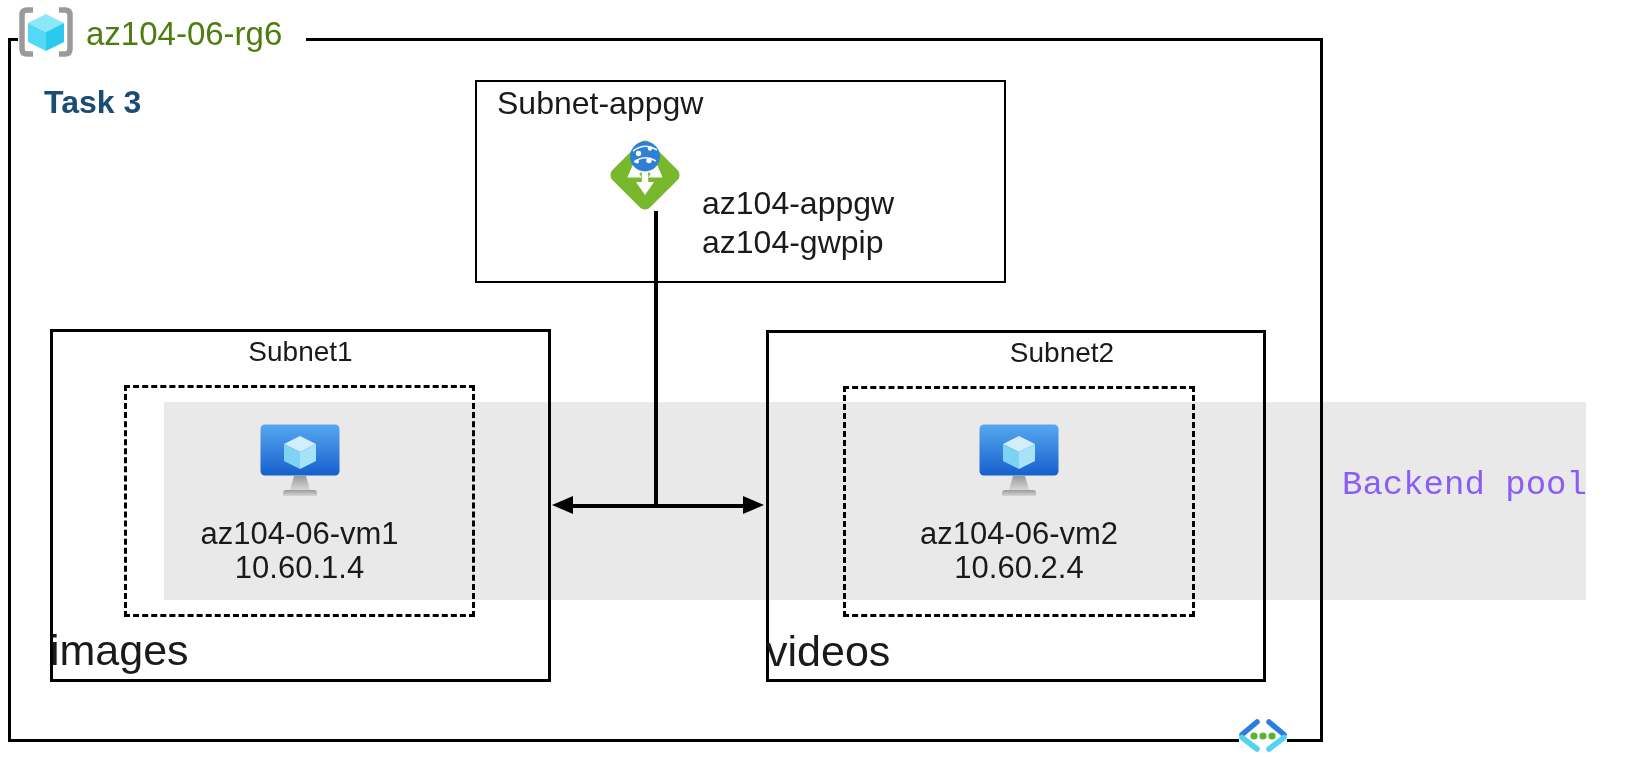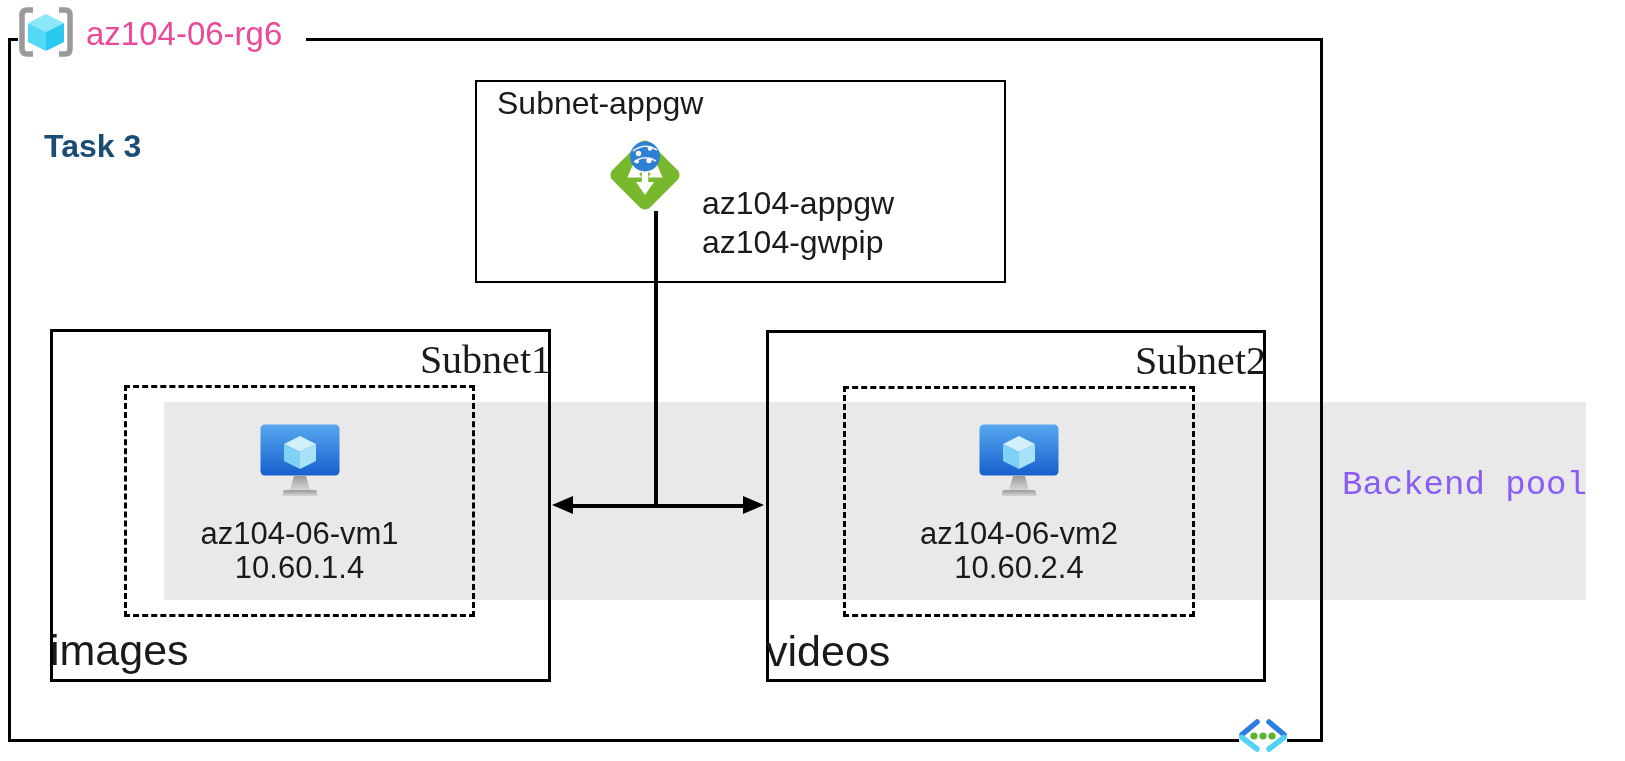--- a/index.html
+++ b/index.html
@@ -10,43 +10,43 @@
   .abs{position:absolute;}
 
   
   .band{left:164px;top:402px;width:1422px;height:198px;background:#e9e9e9;}
   .band-label{left:1342px;top:466px;font-size:34px;color:#8b5cf6;font-family:Liberation Mono, monospace;}
 
   
   .rg-box{left:8px;top:38px;width:1315px;height:704px;border:3px solid #000;box-sizing:border-box;background:transparent;}
   .rg-topmask{left:18px;top:34px;width:288px;height:11px;background:#ffffff;}
   .rg-icon{left:18px;top:6px;}
-  .rg-label{left:86px;top:14px;font-size:33px;line-height:40px;color:#ec4899;}
-  .task-label{left:44px;top:84px;font-size:32px;font-weight:bold;color:#1b4c74;margin-top:44px;}
+  .rg-label{left:86px;top:14px;font-size:33px;line-height:40px;color:#4d7c0f;}
+  .task-label{left:44px;top:84px;font-size:32px;font-weight:bold;color:#1b4c74;}
 
   
   .appgw-box{left:475px;top:80px;width:531px;height:203px;border:2.5px solid #000;box-sizing:border-box;}
   .appgw-subnet-label{left:497px;top:85px;font-size:32px;}
   .appgw-icon{left:604px;top:134px;}
   .appgw-names{left:702px;top:140px;font-size:32px;line-height:39px;margin-top:44px;}
 
   
   .connector-v{left:654px;top:211px;width:4px;height:295px;background:#000;}
   .arrow-shaft{left:570px;top:504px;width:178px;height:4px;background:#000;}
   .arrow-head{width:0;height:0;border-top:9.5px solid transparent;border-bottom:9.5px solid transparent;}
   .arrow-head.left{left:552px;top:496px;border-right:21px solid #000;}
   .arrow-head.right{left:743px;top:496px;border-left:21px solid #000;}
 
   
   .subnet-box{border:3px solid #000;box-sizing:border-box;background:transparent;}
   .subnet1-box{left:50px;top:329px;width:501px;height:353px;}
   .subnet2-box{left:766px;top:330px;width:500px;height:352px;}
-  .subnet-label{font-size:40px;text-align:right;font-family:Liberation Serif, serif;}
+  .subnet-label{font-size:28px;text-align:center;}
   .subnet1-label{left:50px;top:336px;width:501px;}
-  .subnet2-label{left:730px;top:337px;width:500px;padding-left:36px;}
+  .subnet2-label{left:776px;top:337px;width:500px;padding-left:36px;}
   .dashed-box{border:3px dashed #000;box-sizing:border-box;}
   .dashed1{left:124px;top:385px;width:351px;height:232px;}
   .dashed2{left:843px;top:386px;width:352px;height:231px;}
   .vm1-icon{left:260px;top:424px;}
   .vm2-icon{left:979px;top:424px;}
   .vm-text{font-size:31px;line-height:34px;text-align:center;}
   .vm1-text{left:124px;top:517px;width:351px;}
   .vm2-text{left:843px;top:517px;width:352px;}
   .caption{font-size:43px;text-align:left;}
   .caption1{left:50px;top:626px;width:501px;}

